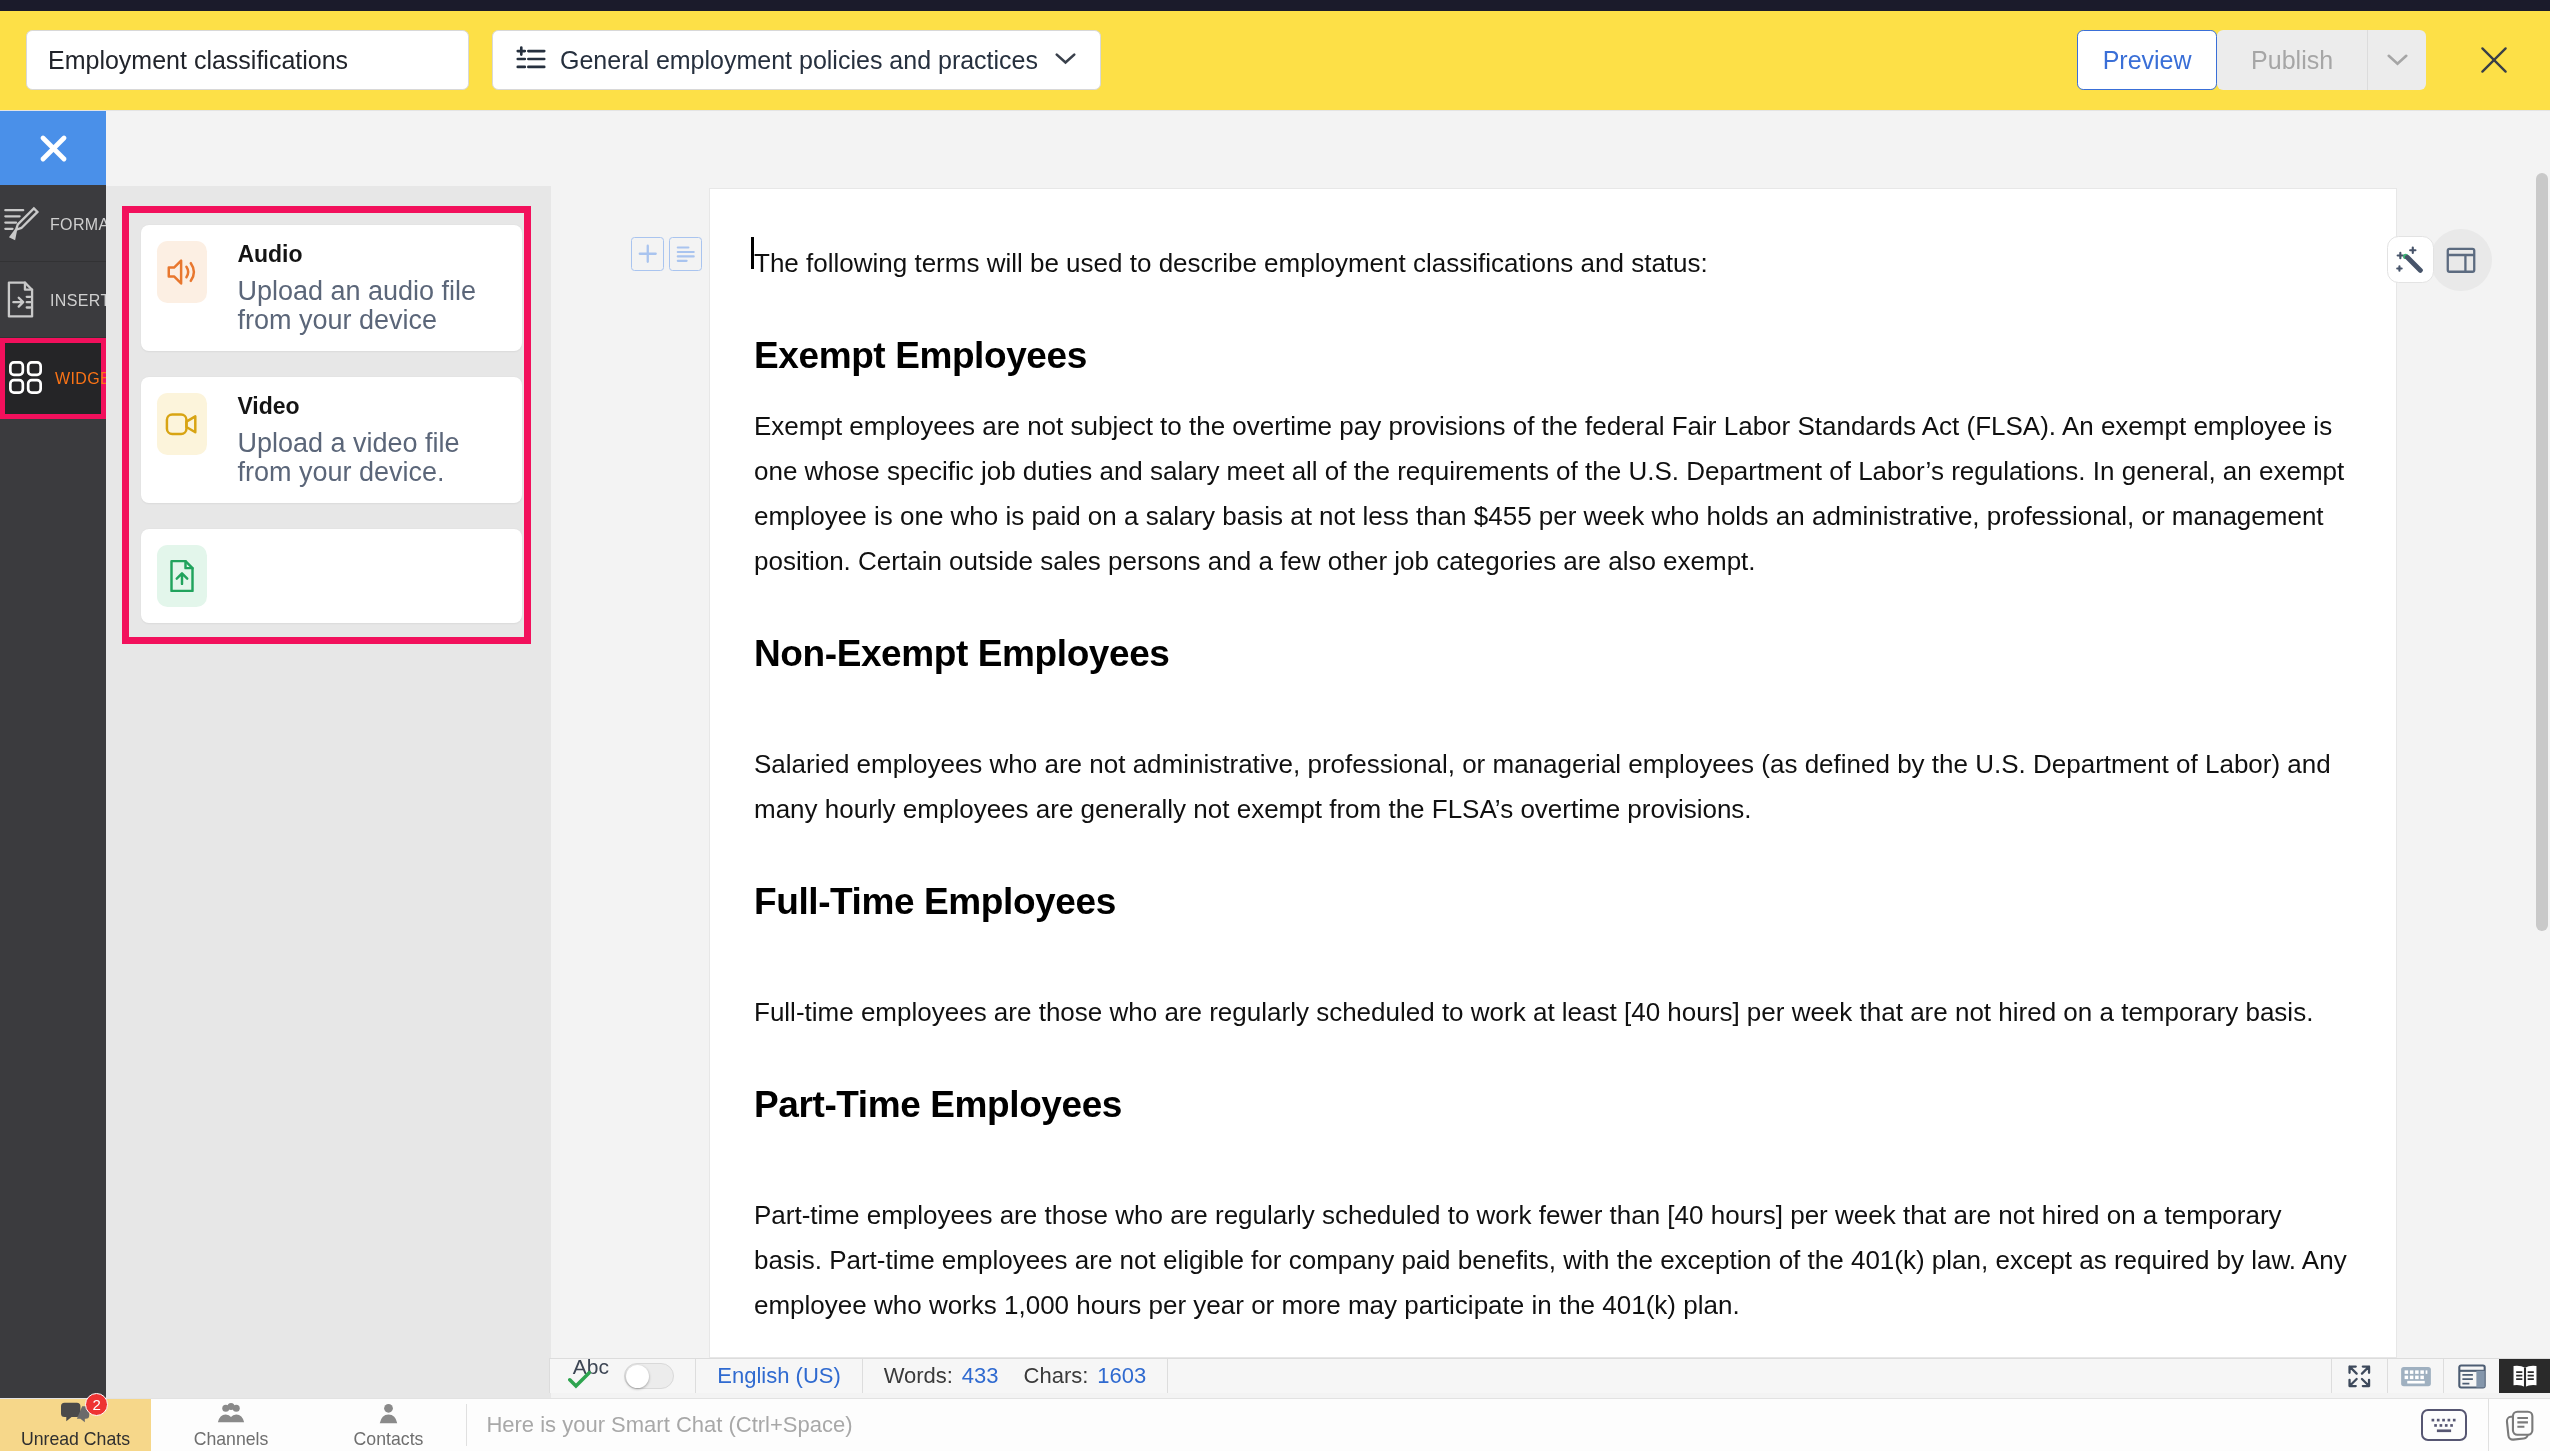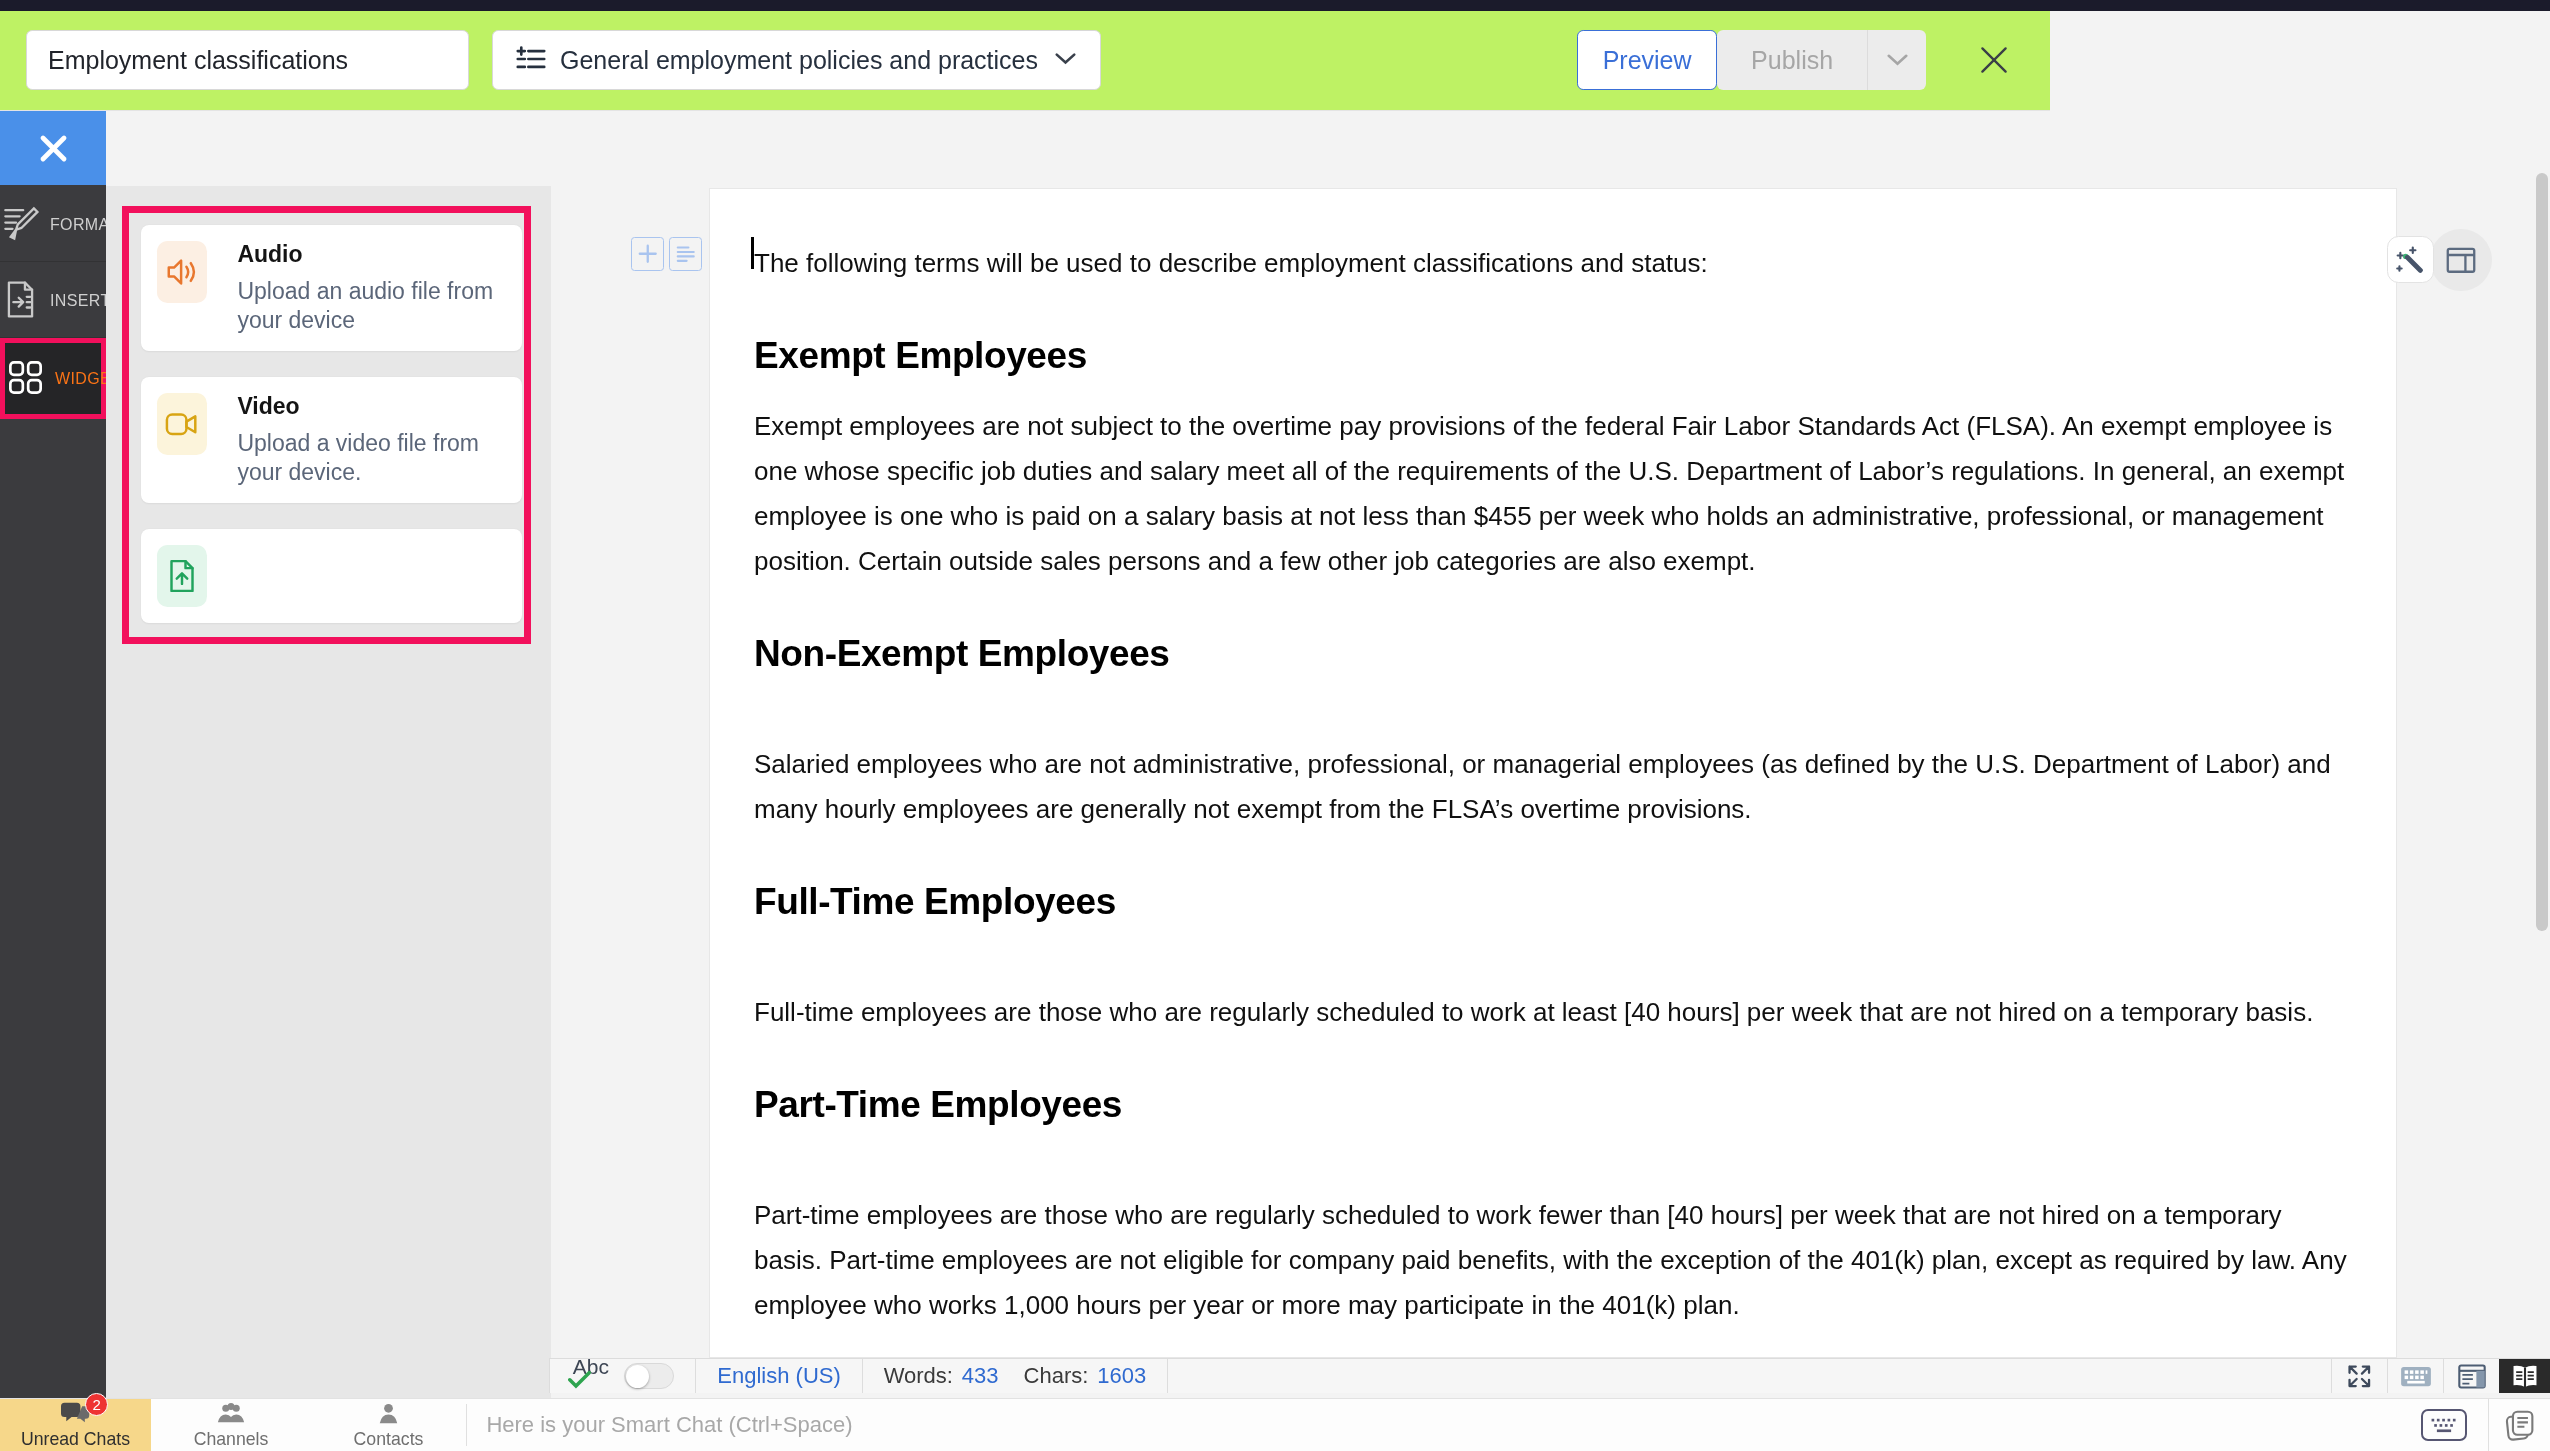--- a/index.html
+++ b/index.html
@@ -7,21 +7,21 @@
   body {
     position: relative; overflow: hidden;
     background: #f3f3f3;
     font-family: "Liberation Sans", sans-serif;
     color: #222;
   }
   .abs { position:absolute; }
 
   
   .top-strip { left:0; top:0; width:2550px; height:10.6px; background:#1b1b2b; }
-  .topbar { left:0; top:10.6px; width:2050px; height:100px; background:#bef264;
+  .topbar { left:0; top:10.6px; width:2550px; height:100px; background:#fde047;
             border-bottom:0.9px solid #e4e4e4; display:flex; align-items:center; }
   .title-input { margin-left:26px; width:443px; height:60px; border:0.9px solid #d8d8d8;
             border-radius:6.2px; font-size:25px; color:#21242b; padding:0 21px;
             font-family:"Liberation Sans",sans-serif; outline:none; background:#fff;}
   .doc-dropdown { margin-left:23px; height:60px; border:0.9px solid #d8d8d8; border-radius:6.2px;
             display:flex; align-items:center; padding:0 23px; cursor:pointer; background:#fff;justify-content:space-between; }
   .doc-dropdown .dd-label { font-size:25px; color:#26303e; margin:0 16px 0 14px; }
   .topbar-spacer { flex:1; }
   .preview-btn { width:140px; height:60px; border:1.8px solid #3a6fd7; border-radius:6.2px;
             background:#fff; color:#3a6fd7; font-size:25px; display:flex; align-items:center;
@@ -49,21 +49,21 @@
   .widgets-panel { left:106px; top:186px; width:445px; height:1212px; background:#e7e7e7; }
   .pink-box { left:122px; top:206px; width:409px; height:438px; border:7px solid #f2105c;
             padding:12.4px 12.4px; }
   .widget-card { width:381px; background:#ffffff; border-radius:8px; padding:16px;
             display:flex; align-items:flex-start; margin-bottom:26px; cursor:pointer;
             box-shadow:0 0.9px 1.8px rgba(0,0,0,0.06); }
   .widget-card:last-child { margin-bottom:0; }
   .w-tile { width:50px; height:62px; border-radius:10.6px; flex:0 0 auto;
             display:flex; align-items:center; justify-content:center; margin-right:30px; }
   .w-title { font-size:23px; font-weight:bold; color:#141414; margin-bottom:8.9px; }
-  .w-desc { font-size:23px; color:#5b6679; line-height:29px; width:266px; }
+  .w-desc { font-size:27px; color:#5b6679; line-height:29px; width:266px; }
 
   
   .page { left:709px; top:188px; width:1688px; height:1170px; background:#ffffff;
             border:0.9px solid #e7e7e7; padding:50px 49px 0 44px; overflow:hidden; }
   .page p { font-size:26px; color:#101010; line-height:45px; }
   .page h1 { font-size:37px; line-height:44px; color:#000; font-weight:bold;
             margin-top:48px; margin-bottom:26.6px; letter-spacing:-0.4px; }
   .page p.gap { margin-top:66px; }
   .caret { left:751px; top:237px; width:2.7px; height:32px; background:#000; }
 

